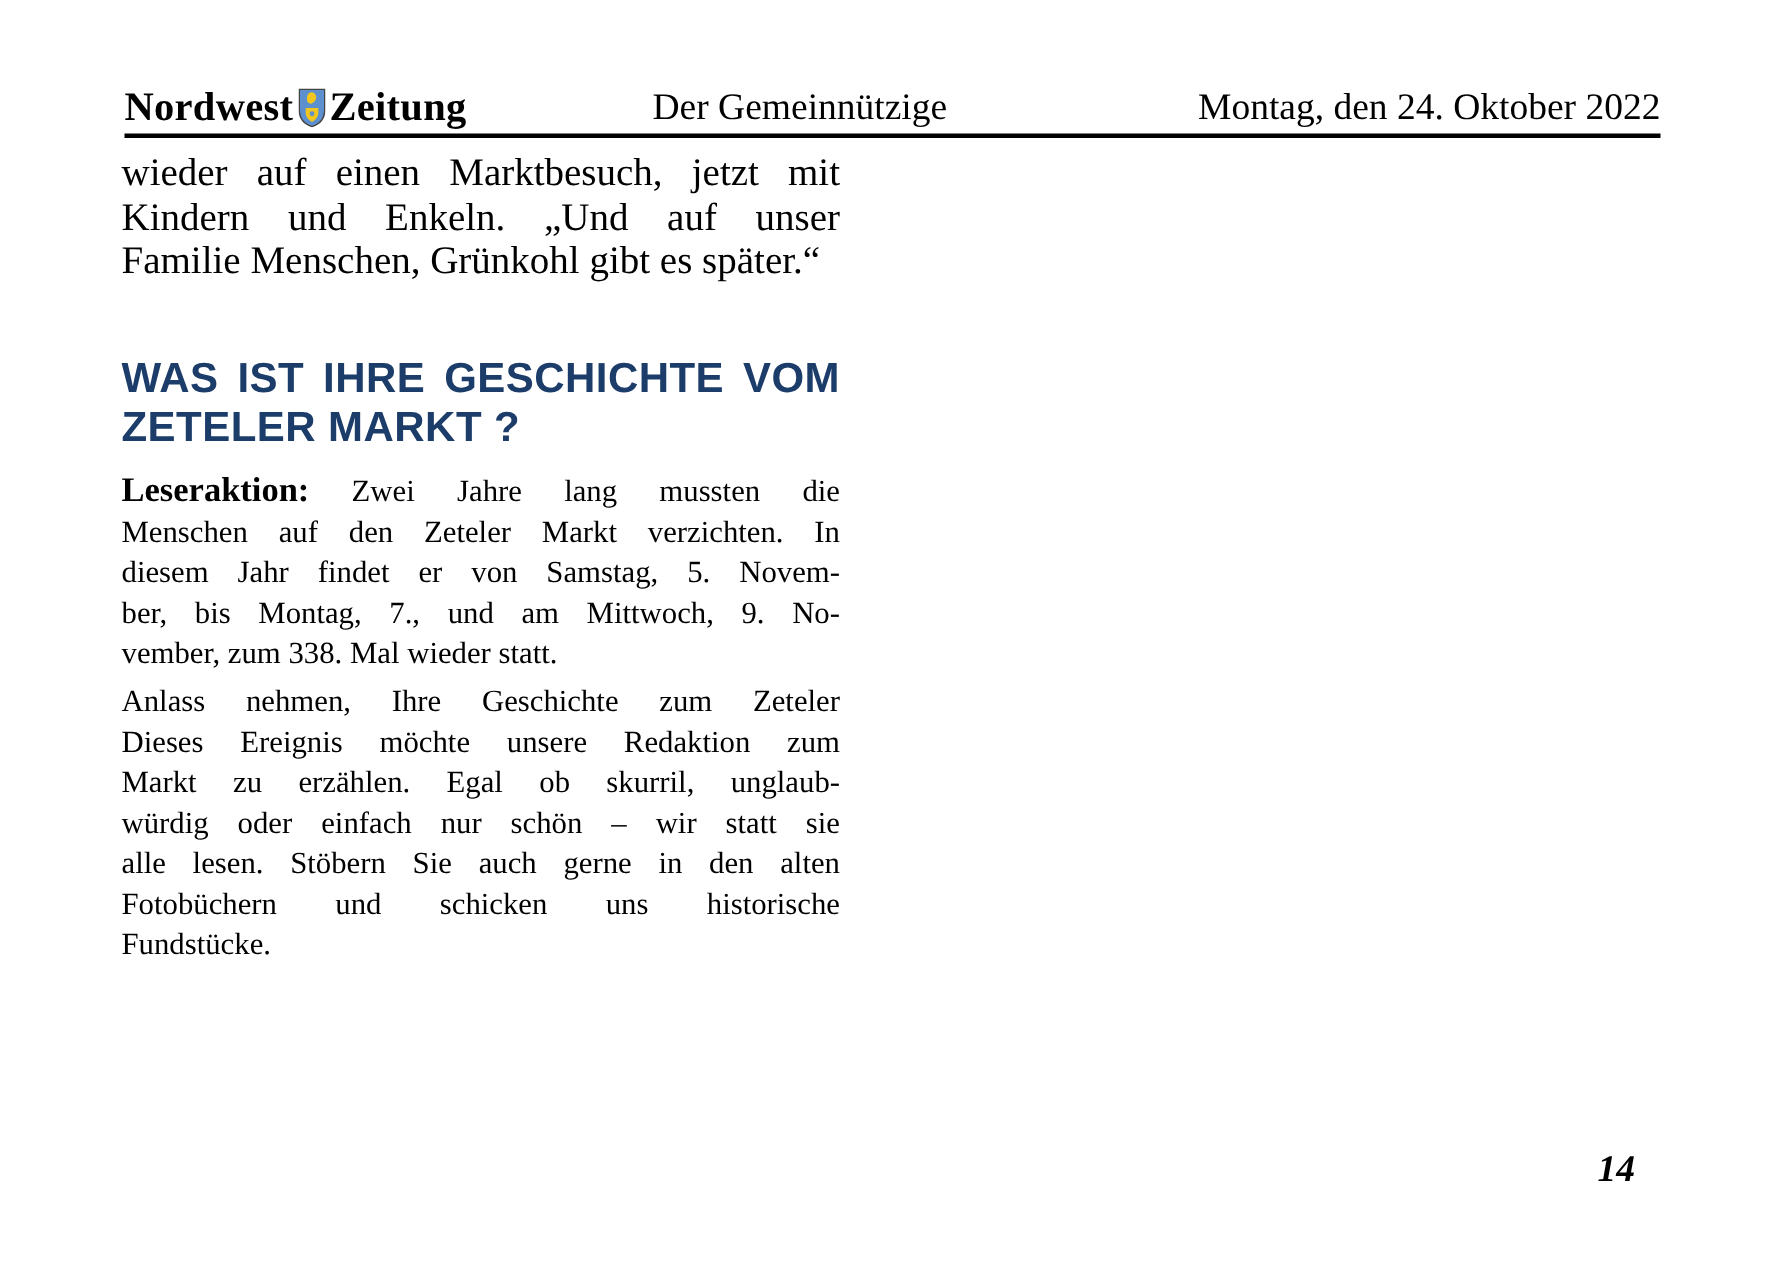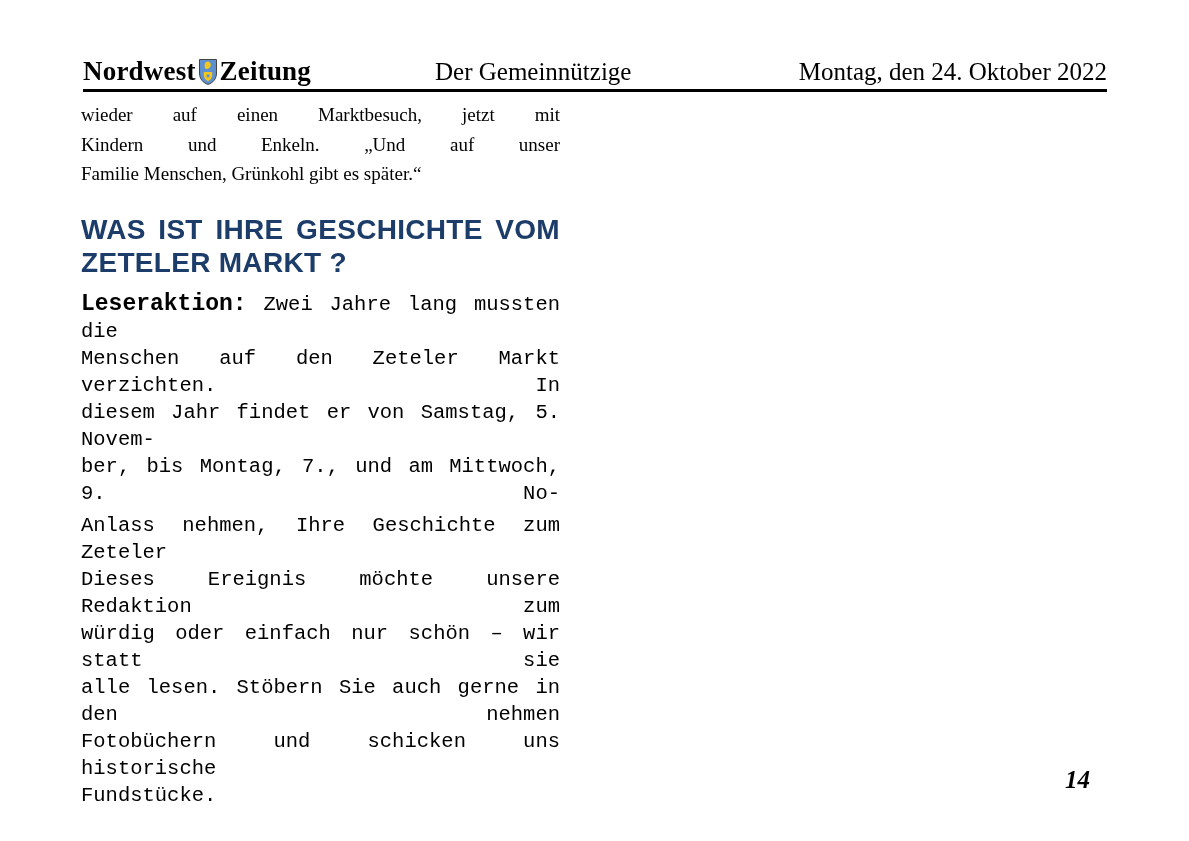--- a/index.html
+++ b/index.html
@@ -10,26 +10,26 @@
   }
   
   .header { position:absolute; left:83px; right:82px; top:54px; height:36px; }
   .brand { position:absolute; left:0; top:2px; font-weight:bold; font-size:27px; white-space:nowrap; letter-spacing:0.2px; }
   .crest { display:inline-block; width:18px; height:26px; vertical-align:-5px; margin:0 3px; }
   .edition-title { position:absolute; left:352px; top:4px; font-size:25px; white-space:nowrap; }
   .header-date { position:absolute; right:0; top:4px; font-size:25px; white-space:nowrap; }
   .rule { position:absolute; left:83px; right:82px; top:89px; height:3px; background:var(--rule-black,#000); }
   
   .column { position:absolute; left:81px; top:100px; width:479px; }
-  .p-serif { font-size:19px; line-height:29.5px; }
+  .p-serif { font-size:26px; line-height:29.5px; }
   .headline {
-    margin-top:24px; font-family:"Liberation Sans", sans-serif; font-weight:bold;
+    margin-top:46px; font-family:"Liberation Sans", sans-serif; font-weight:bold;
     font-size:28px; line-height:33px; color:var(--headline-blue,#1c3c6a); letter-spacing:0.3px;
   }
-  .p-sans { font-family:Liberation Mono, monospace; font-size:20.5px; line-height:27px; }
+  .p-sans { font-family:Liberation Serif, serif; font-size:20.5px; line-height:27px; }
   .p-lese   { margin-top:12px; }
   .p-dieses { margin-top:5px; }
   .p-wenn   { margin-top:4px; }
   .tline { text-align:left; white-space:normal; }
   .tline.fill { text-align:justify; text-align-last:justify; -moz-text-align-last:justify; }
   .seg-lead { font-weight:bold; font-size:23px; }
   .seg-email { font-weight:bold; font-size:22.5px; }
   
   .page-number { position:absolute; right:99px; top:766px; font-size:25px; font-weight:bold; font-style:italic; }
   
@@ -65,26 +65,28 @@
       </div>
     <div class="headline">
         <div class="tline fill">WAS IST IHRE GESCHICHTE VOM</div>
         <div class="tline">ZETELER MARKT ?</div>
       </div>
     <div class="p-sans p-lese">
         <div class="tline fill"><span class="seg-lead">Leseraktion:</span><span> Zwei Jahre lang mussten die</span></div>
         <div class="tline fill">Menschen auf den Zeteler Markt verzichten. In</div>
         <div class="tline fill">diesem Jahr findet er von Samstag, 5. Novem-</div>
         <div class="tline fill">ber, bis Montag, 7., und am Mittwoch, 9. No-</div>
+        <div class="tline">vember, zum 338. Mal wieder statt.</div>
       </div>
     <div class="p-sans p-dieses">
         <div class="tline fill">Anlass nehmen, Ihre Geschichte zum Zeteler</div>
         <div class="tline fill">Dieses Ereignis möchte unsere Redaktion zum</div>
+        <div class="tline fill">Markt zu erzählen. Egal ob skurril, unglaub-</div>
         <div class="tline fill">würdig oder einfach nur schön – wir statt sie</div>
-        <div class="tline fill">alle lesen. Stöbern Sie auch gerne in den nehmen</div>
+        <div class="tline fill">alle lesen. Stöbern Sie auch gerne in den alten</div>
         <div class="tline fill">Fotobüchern und schicken uns historische</div>
         <div class="tline">Fundstücke.</div>
       </div>
   </div>
 
   <div class="page-number">14</div>
 
 </div>
 
 </body></html>

